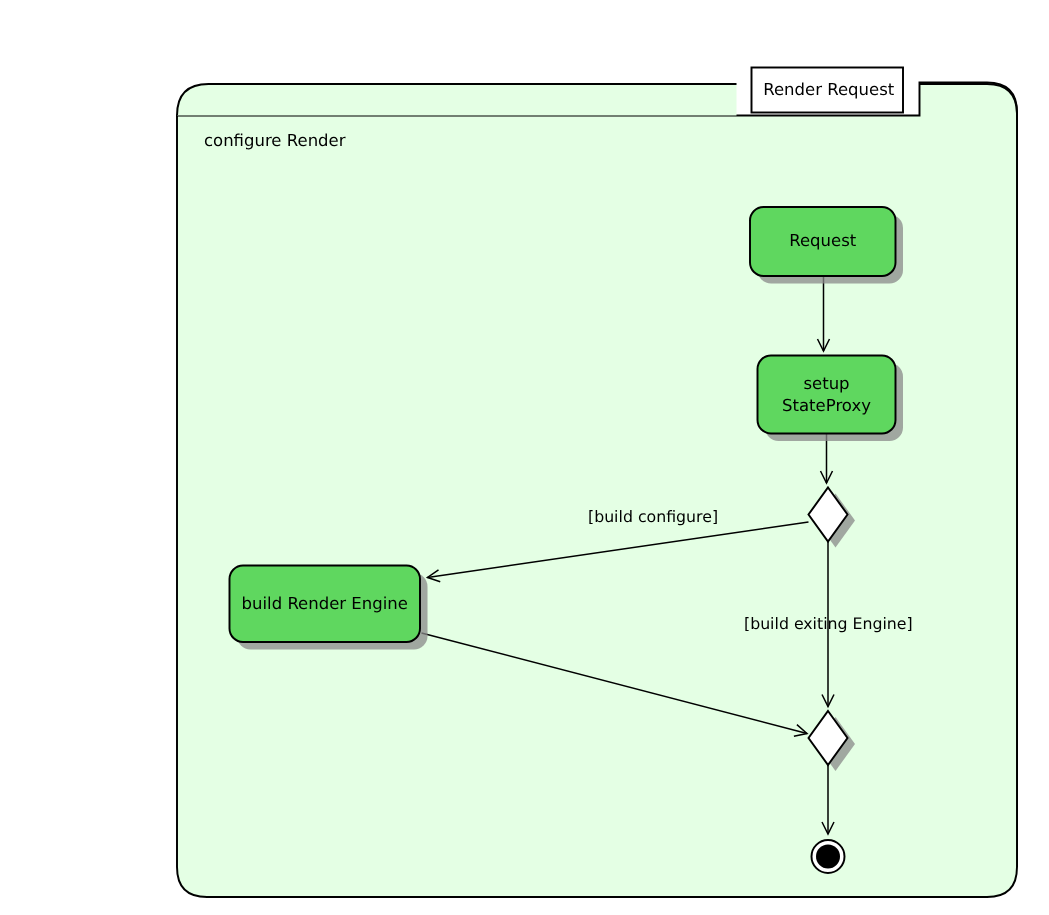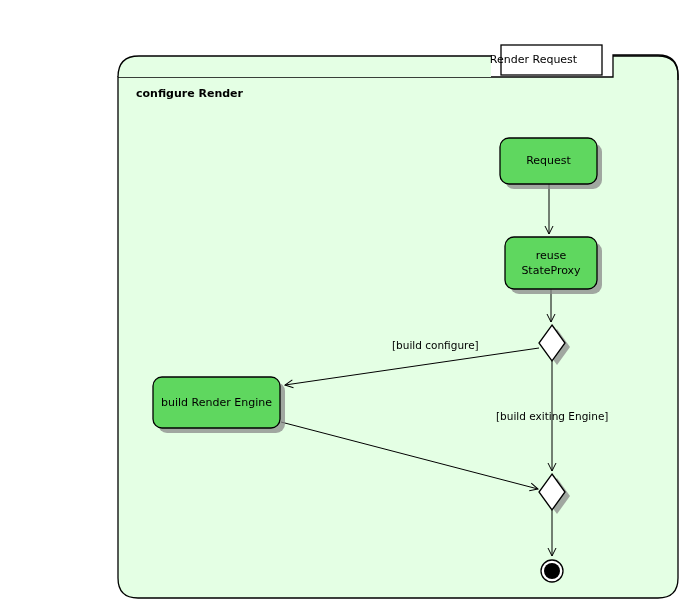--- a/index.html
+++ b/index.html
@@ -32,21 +32,21 @@
   }
   .edge-label {
     position: absolute;
     font-size: 10.5px;
     color: #000000;
     white-space: nowrap;
   }
   .frame-title {
     position: absolute;
     font-size: 11px;
-    font-weight: bold;
+    font-weight: normal;
     color: #000000;
     white-space: nowrap;
   }
 </style>
 </head>
 <body>
 
 <svg id="canvas" xmlns="http://www.w3.org/2000/svg" viewBox="0 0 699 610">
 
   <defs>
@@ -118,34 +118,34 @@
     <polygon points="552,474 565,492 552,510 539,492" fill="#ffffff" stroke="#000000" stroke-width="1.3"></polygon>
   </g>
 
   <g>
     <circle cx="552" cy="571" r="11" fill="#ffffff" stroke="#000000" stroke-width="1.3"></circle>
     <circle cx="552" cy="571" r="8" fill="#000000"></circle>
   </g>
 
 </svg>
 
-<div class="node-label" style="left:482px; top:52px; width:103px;">
+<div class="node-label" style="left:501px; top:52px; width:103px;">
   <span>Render Request</span>
 </div>
 
 <div class="frame-title" style="left:136px; top:87px;">
   <span>configure Render</span>
 </div>
 
 <div class="node-label" style="left:500px; top:153px; width:97px;">
   <span>Request</span>
 </div>
 
 <div class="node-label" style="left:505px; top:248px; width:92px;">
-  <div>reuse</div>
+  <div>setup</div>
   <div>StateProxy</div>
 </div>
 
 <div class="node-label" style="left:153px; top:395px; width:127px;">
   <span>build Render Engine</span>
 </div>
 
 <div class="edge-label" style="left:392px; top:339px;">
   <span>[build configure]</span>
 </div>

